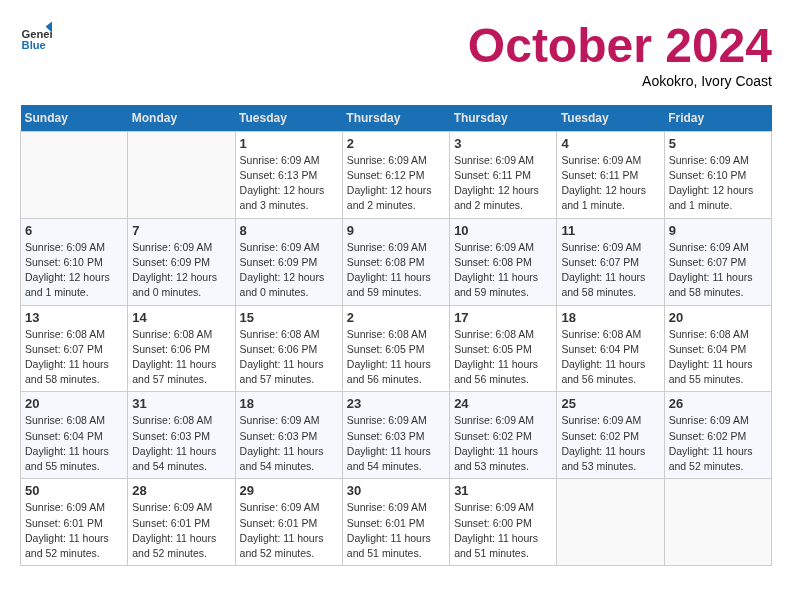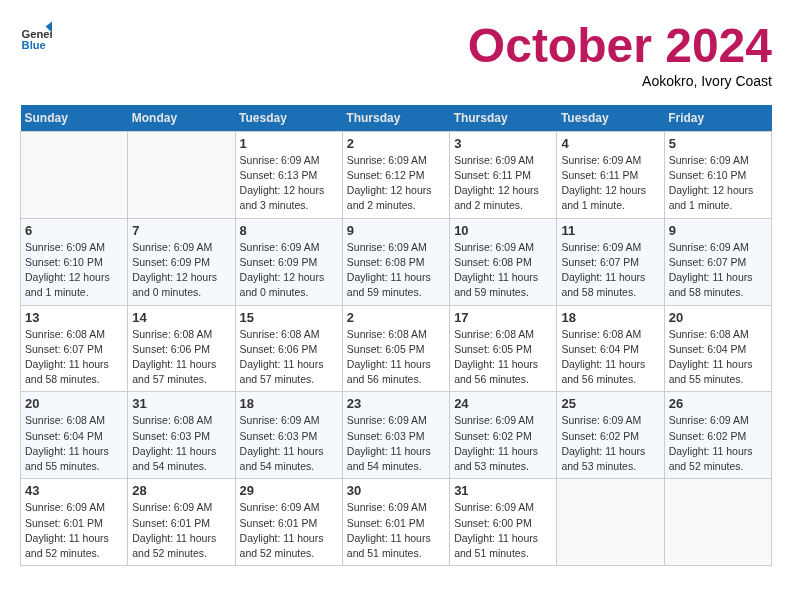--- a/index.html
+++ b/index.html
@@ -270,21 +270,21 @@
         </td>
         <td>
           <span class="day-number">26</span>
           <div class="day-info">Sunrise: 6:09 AM
 Sunset: 6:02 PM
 Daylight: 11 hours and 52 minutes.</div>
         </td>
       </tr>
       <tr>
         <td>
-          <span class="day-number">43</span>
+          <span class="day-number">50</span>
           <div class="day-info">Sunrise: 6:09 AM
 Sunset: 6:01 PM
 Daylight: 11 hours and 52 minutes.</div>
         </td>
         <td>
           <span class="day-number">28</span>
           <div class="day-info">Sunrise: 6:09 AM
 Sunset: 6:01 PM
 Daylight: 11 hours and 52 minutes.</div>
         </td>

